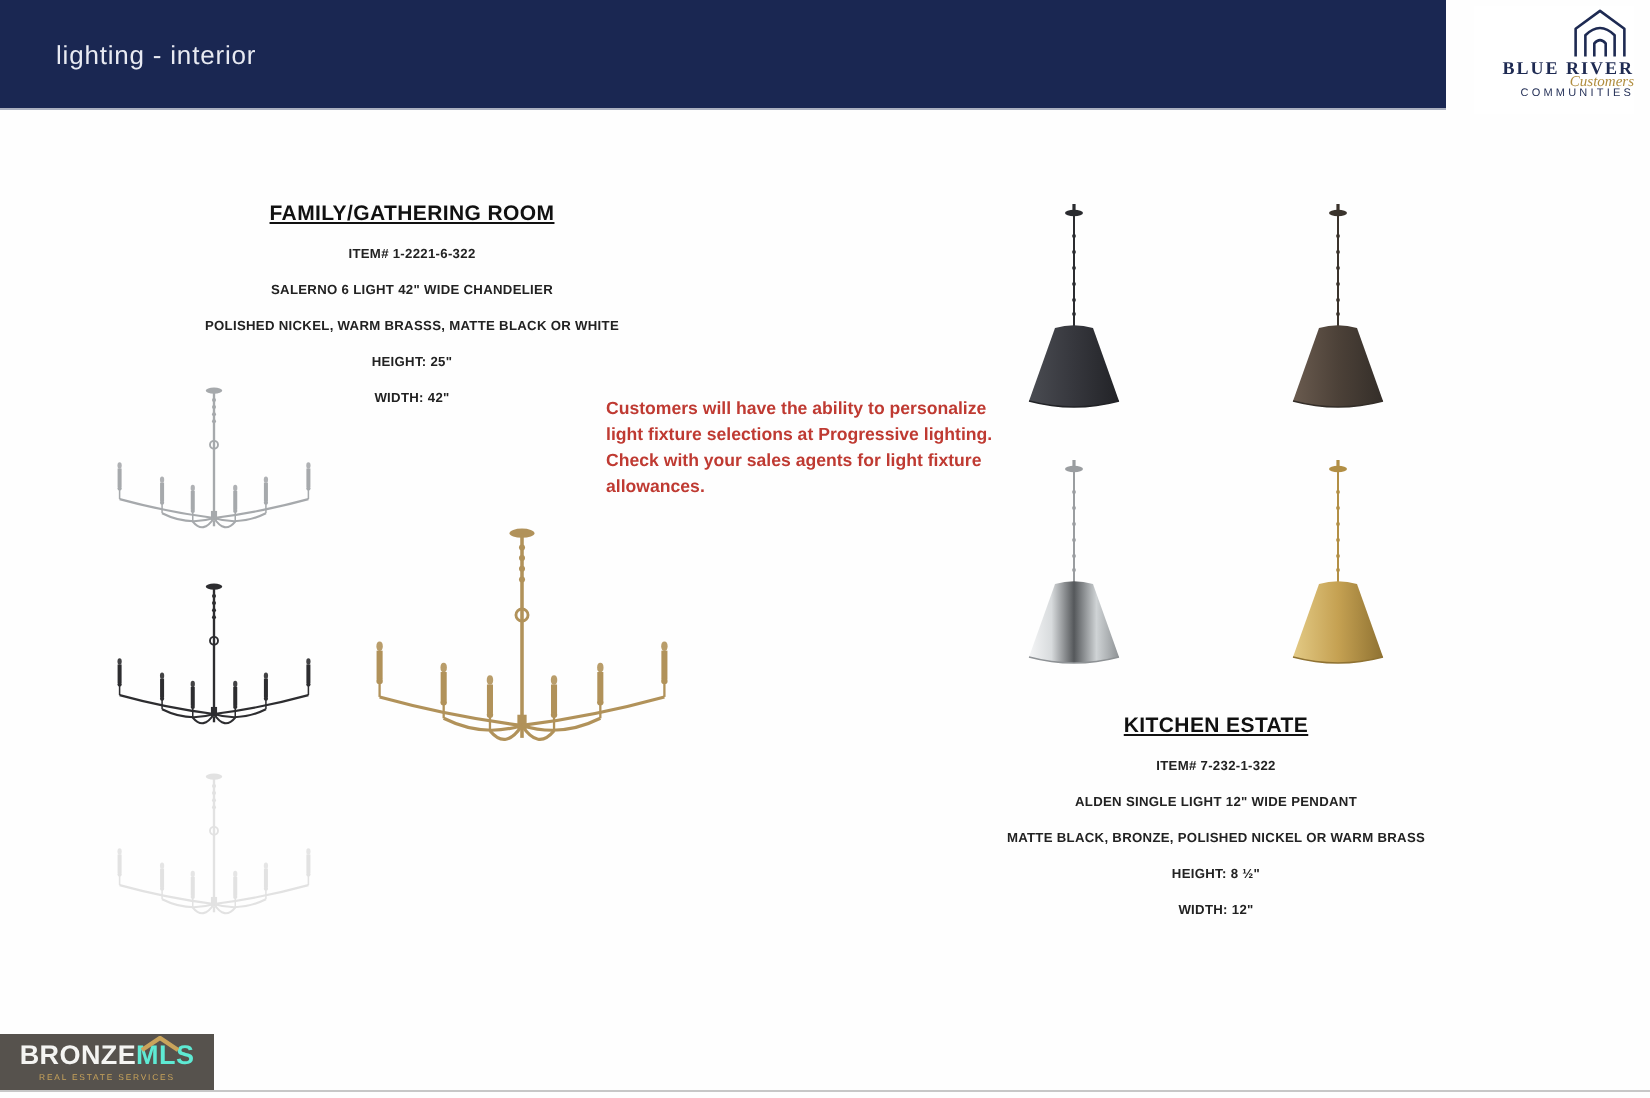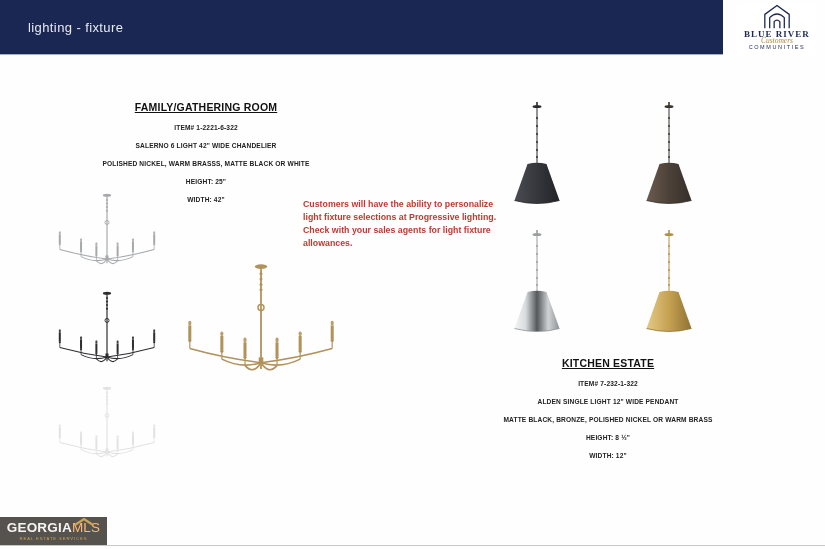--- a/index.html
+++ b/index.html
@@ -8,21 +8,21 @@
   .page{position:relative;width:825px;height:549px;background:#fefefe;}
 
   
   .header{position:absolute;left:0;top:0;width:723px;height:54px;
           background:#1a2752;border-bottom:1px solid #aab0bf;
           display:flex;align-items:center;}
   .header-title{color:#e8eaf2;font-size:13px;letter-spacing:.4px;padding-left:28px;}
 
   
   .logo{position:absolute;left:737px;top:3px;width:80px;height:54px;
-        display:flex;flex-direction:column;align-items:center;background:#fff;}
+        display:flex;flex-direction:column;align-items:flex-end;background:#fff;}
   .logo svg{display:block;}
   .logo-line1{font-family:"Liberation Serif",serif;font-weight:bold;font-size:9px;
               letter-spacing:1px;color:#1e2a52;line-height:9px;margin-top:1px;}
   .logo-script{font-family:"Liberation Serif",serif;font-style:italic;font-size:7.5px;
                color:#b08d3e;line-height:6px;margin-top:-1px;}
   .logo-line2{font-size:5.5px;letter-spacing:1.6px;color:#1e2a52;line-height:7px;margin-top:0px;}
 
   
   .spec{position:absolute;text-align:center;color:#1b1b1b;}
   .spec-title{font-size:10.5px;font-weight:bold;text-decoration:underline;
@@ -47,34 +47,34 @@
   .pend-bronze{left:638px;top:102px;width:62px;height:115px;}
   .pend-nickel{left:506px;top:230px;width:62px;height:115px;}
   .pend-brass{left:638px;top:230px;width:62px;height:115px;}
 
   
   .watermark{position:absolute;left:0;top:517px;width:107px;height:28px;
              background:#56524d;display:flex;flex-direction:column;
              align-items:center;justify-content:center;z-index:3;}
   .wm-row{display:flex;align-items:baseline;line-height:14px;position:relative;}
   .wm-bold{color:#f4f4f2;font-weight:bold;font-size:13.5px;letter-spacing:.2px;}
-  .wm-light{color:#fdba74;font-weight:normal;font-size:13.5px;letter-spacing:.2px;position:relative;}
+  .wm-light{color:#5eead4;font-weight:bold;font-size:13.5px;letter-spacing:.2px;position:relative;}
   .wm-roof{position:absolute;left:2px;top:-6px;}
   .wm-tag{color:#c9a45b;font-size:4.2px;letter-spacing:.9px;line-height:5px;margin-top:1px;}
 
   .bottom-line{position:absolute;left:0;top:545px;width:825px;height:1px;
                background:#c7c7c7;z-index:1;}
 </style>
 </head>
 <body>
 
 <div class="page">
 
   <div class="header">
-    <span class="header-title">lighting - fixture</span>
+    <span class="header-title">lighting - interior</span>
   </div>
 
   <div class="logo">
     <span>
       <svg width="34" height="26" viewBox="0 0 40 32" fill="none" stroke="#1e2a52" stroke-width="1.6" stroke-linejoin="round">
         <path d="M5,31 V14 L20,3 L35,14 V31"></path>
         <path d="M11,31 V18 Q20,9 29,18 V31"></path>
         <path d="M16.5,31 V23 Q20,19 23.5,23 V31"></path>
       </svg>
     </span>
@@ -362,21 +362,21 @@
         <circle cx="60" cy="80" r="1.9" fill="#b28f45"></circle>
         <circle cx="60" cy="96" r="1.9" fill="#b28f45"></circle>
         <circle cx="60" cy="110" r="1.9" fill="#b28f45"></circle>
         <path d="M41,124 Q60,118.5 79,124 L105,197 Q60,209 15,197 Z" fill="url(#pg3)"></path>
         <path d="M15,197 Q60,209 105,197" fill="none" stroke="#8f7232" stroke-width="1.6"></path>
       </svg>
     </div>
 
   <div class="watermark">
     <div class="wm-row">
-      <span class="wm-bold">GEORGIA</span>
+      <span class="wm-bold">BRONZE</span>
       <span class="wm-light">
         <span class="wm-roof">
           <svg width="20" height="8" viewBox="0 0 20 8" fill="none">
             <path d="M1,7 L10,1 L19,7" stroke="#c9a45b" stroke-width="2.2" fill="none"></path>
           </svg>
         </span>
         <span>MLS</span>
       </span>
     </div>
     <div class="wm-tag">REAL ESTATE SERVICES</div>

